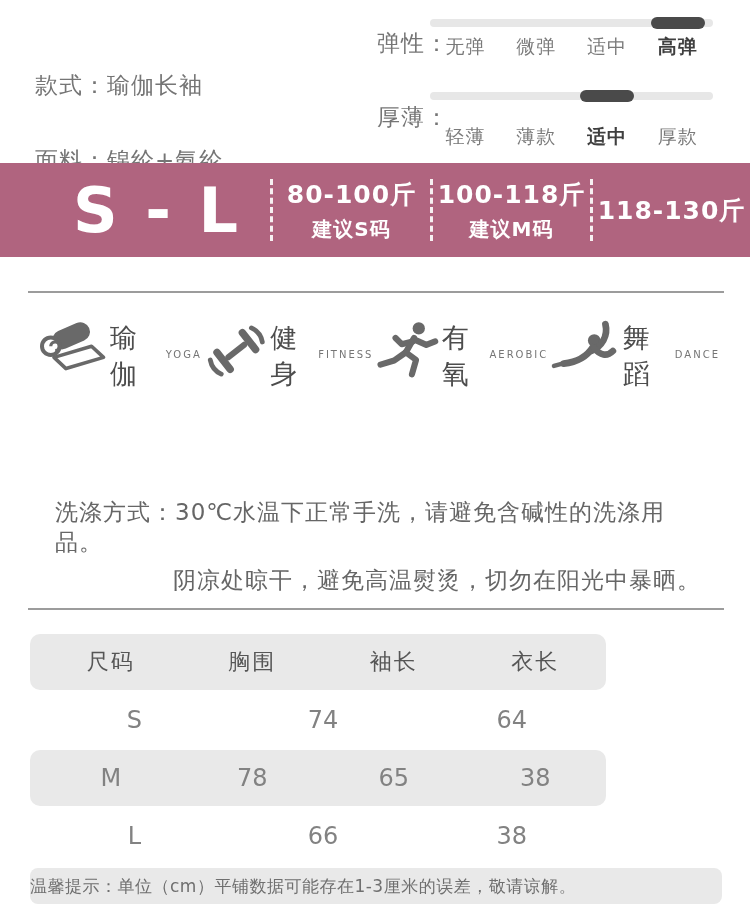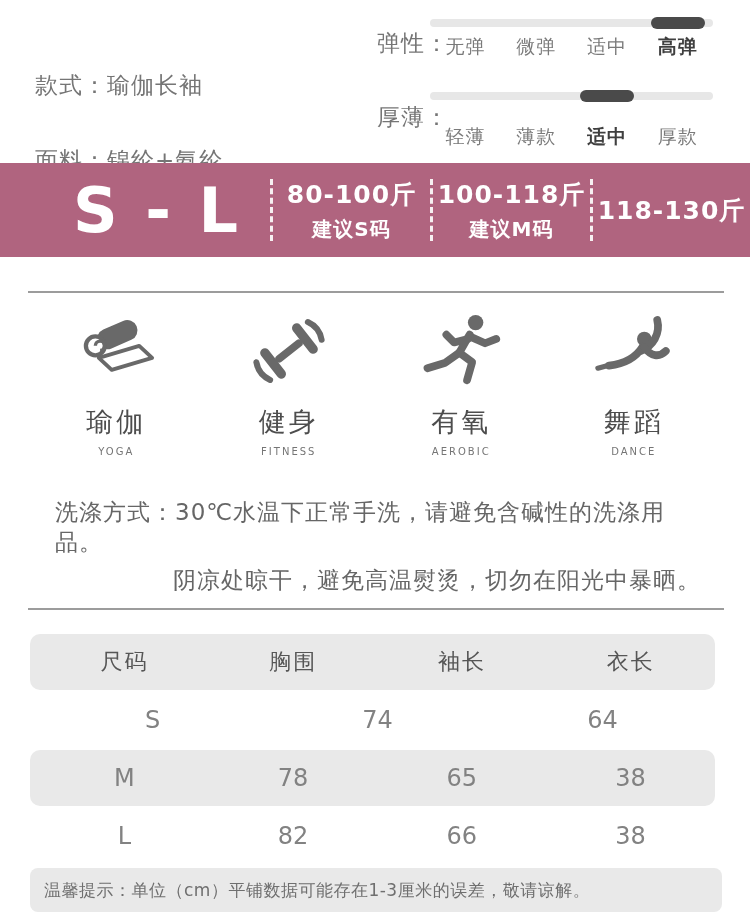--- a/index.html
+++ b/index.html
@@ -32,36 +32,36 @@
   .banner-divider{height:62px;border-left:3px dashed rgba(255,255,255,0.9);}
   .banner-rec{flex:1;text-align:center;color:#fff;}
   .banner-rec .weight{font-size:25px;font-weight:600;letter-spacing:1px;}
   .banner-rec .size{font-size:20px;font-weight:bold;margin-top:5px;letter-spacing:1px;}
   
   .hline{position:absolute;left:28px;width:696px;height:2px;background:var(--line,#9c9c9c);}
   .hline.a{top:291px;}
   .hline.b{top:608px;}
   
   .activities{position:absolute;left:30px;top:308px;width:690px;display:flex;}
-  .activity{flex:1;display:flex;flex-direction:column;align-items:center;}
+  .activity{flex:1;display:flex;flex-direction:row;align-items:center;}
   .activity .icon{width:86px;height:86px;}
   .activity .cn{margin-top:10px;font-size:27px;color:#4d4d4d;letter-spacing:3px;}
   .activity .en{margin-top:6px;font-size:10px;color:#757575;letter-spacing:2px;}
   
   .washing{position:absolute;left:55px;top:497px;width:646px;color:#666666;font-size:23px;line-height:30px;letter-spacing:1px;}
   .washing .l2{margin-top:8px;text-align:right;}
   
   .band{position:absolute;left:30px;width:692px;background:var(--band-bg,#e9e9e9);border-radius:10px;}
-  .trow{position:absolute;left:30px;width:685px;display:flex;align-items:center;padding-left:10px;box-sizing:border-box;}
+  .trow{position:absolute;left:30px;width:576px;display:flex;align-items:center;padding-left:10px;box-sizing:border-box;}
   .trow > span{flex:1;text-align:center;}
   .thead{top:634px;height:56px;background:var(--band-bg,#e9e9e9);border-radius:10px;font-size:22px;color:#565656;letter-spacing:2px;}
   .trS{top:690px;height:60px;font-size:24px;color:#828282;}
   .trM{top:750px;height:56px;background:var(--band-bg,#e9e9e9);border-radius:10px;font-size:24px;color:#828282;}
   .trL{top:806px;height:60px;font-size:24px;color:#828282;}
-  .tnote{top:868px;height:44px;display:flex;align-items:center;padding-left:14px;box-sizing:border-box;
+  .tnote{top:868px;height:36px;display:flex;align-items:center;box-sizing:border-box;
          font-size:17px;color:#6f6f6f;letter-spacing:0.5px;border-radius:8px;}
 </style>
 </head>
 <body>
 
 <div class="page">
 
   <div class="spec-text spec-style">
     <span>款式：</span><span>瑜伽长袖</span>
   </div>
@@ -183,19 +183,18 @@
     <span>64</span>
   </div>
   <div class="trow trM">
     <span>M</span>
     <span>78</span>
     <span>65</span>
     <span>38</span>
   </div>
   <div class="trow trL">
     <span>L</span>
-    <span>82</span>
     <span>66</span>
     <span>38</span>
   </div>
   <div class="band tnote">温馨提示：单位（cm）平铺数据可能存在1-3厘米的误差，敬请谅解。</div>
 
 </div>
 
 </body></html>

